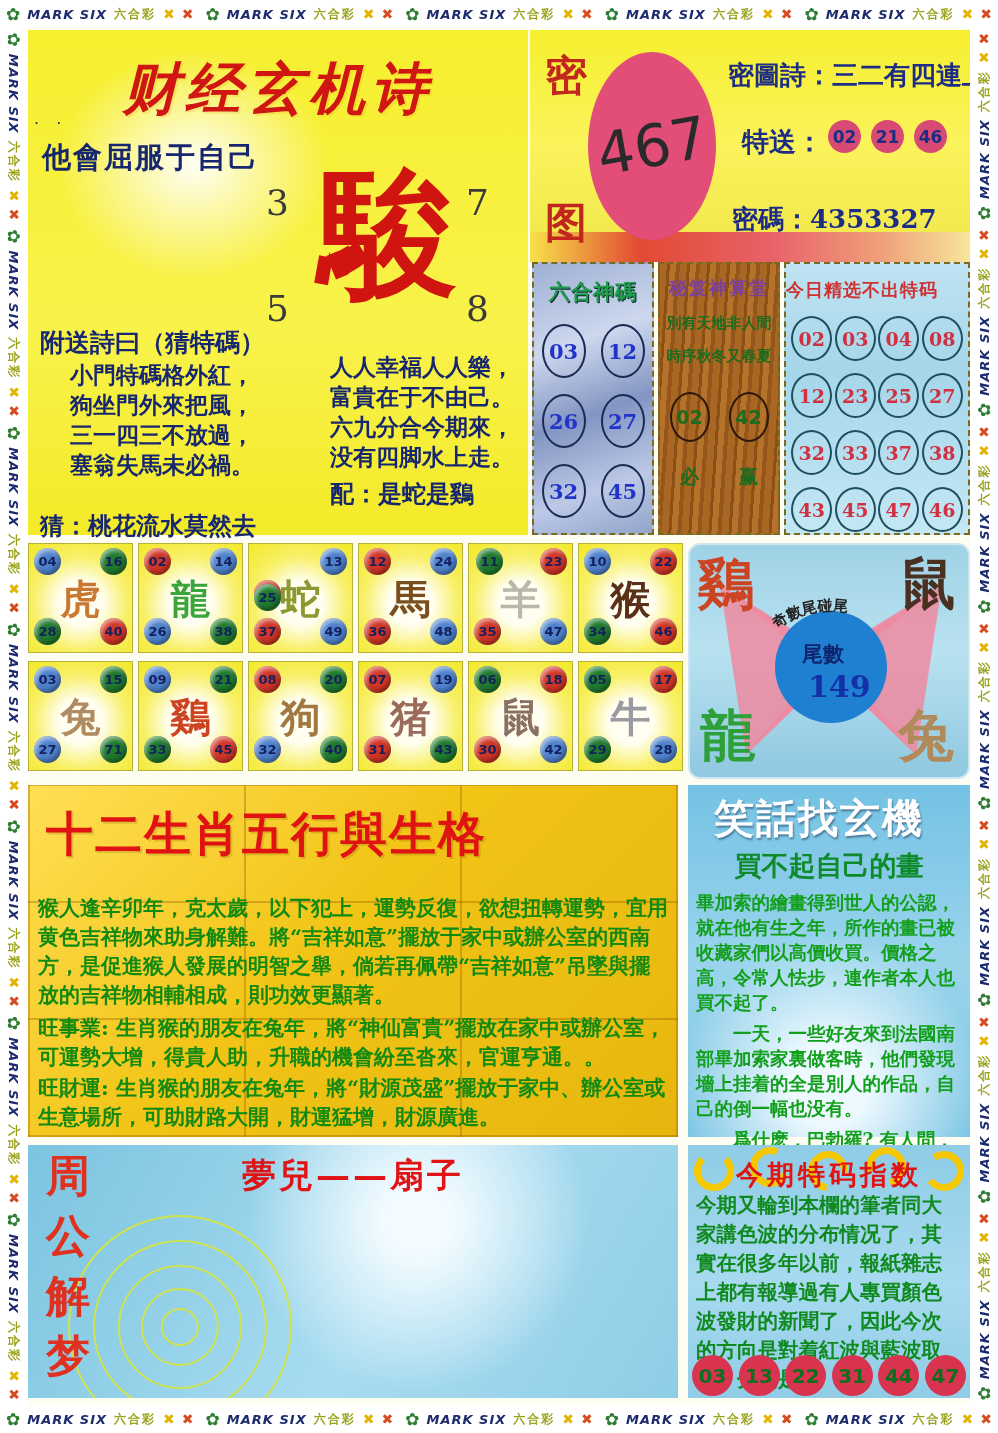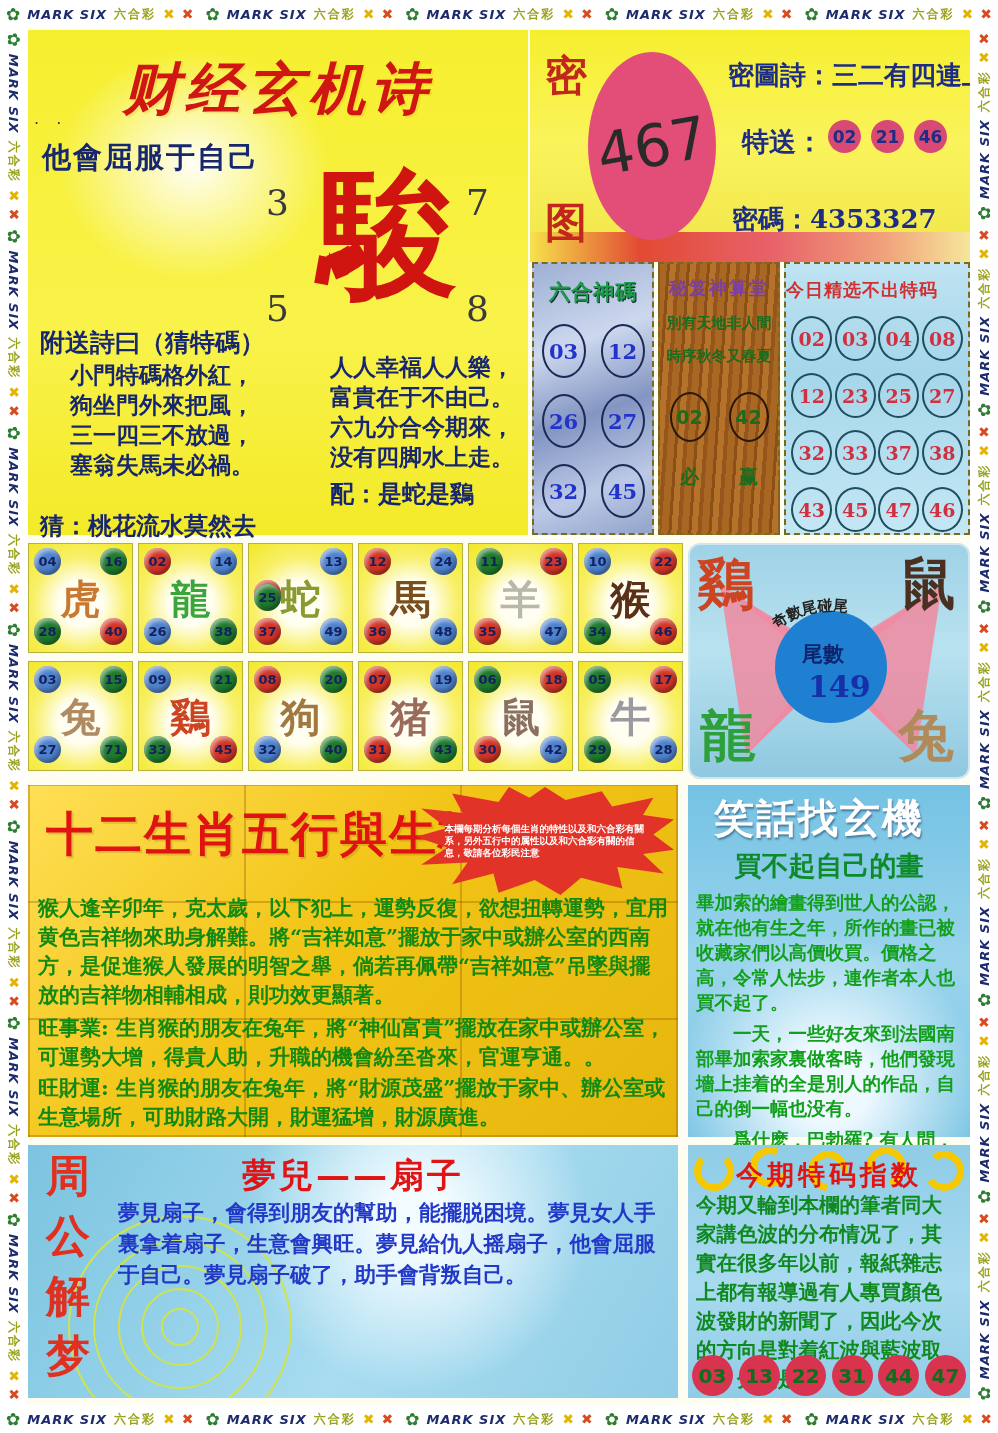--- a/index.html
+++ b/index.html
@@ -540,23 +540,20 @@
         <textPath href="#arcPath" startOffset="12">奇數尾碰尾</textPath>
       </text>
       <text x="112" y="116" font-size="21" font-weight="bold" fill="#10246e" font-family="DejaVu Serif, serif">尾數</text>
       <text x="118" y="152" font-size="30" font-weight="bold" fill="#1530a8" font-family="DejaVu Serif, serif">149</text>
     </svg>
     <div id="tailAnimals"></div>
   <div class="tailAnimal" style="left: 8px; top: 2px; color: rgb(204, 68, 34);">鷄</div><div class="tailAnimal" style="right: 12px; top: 2px; color: rgb(74, 48, 32);">鼠</div><div class="tailAnimal" style="left: 10px; bottom: 2px; color: rgb(46, 160, 58);">龍</div><div class="tailAnimal" style="right: 14px; bottom: 2px; color: rgb(176, 138, 90);">兔</div></div>
 
   <div id="goldPanel">
     <div id="goldTitle">十二生肖五行與生格</div>
-    <div id="burst">
-      <div id="burstText">本欄每期分析每個生肖的特性以及和六合彩有關系，另外五行中的属性以及和六合彩有關的信息，敬請各位彩民注意</div>
-    </div>
     <div class="goldBody" style="top:108px">猴人逢辛卯年，克太歲，以下犯上，運勢反復，欲想扭轉運勢，宜用黄色吉祥物來助身解難。將“吉祥如意”擺放于家中或辦公室的西南方，是促進猴人發展的明智之舉，倘若再佩帶“吉祥如意”吊墜與擺放的吉祥物相輔相成，則功效更顯著。</div>
     <div class="goldBody" style="top:228px">旺事業: 生肖猴的朋友在兔年，將“神仙富貴”擺放在家中或辦公室，可運勢大增，得貴人助，升職的機會紛至沓來，官運亨通。。</div>
     <div class="goldBody" style="top:288px">旺財運: 生肖猴的朋友在兔年，將“財源茂盛”擺放于家中、辦公室或生意場所，可助財路大開，財運猛增，財源廣進。</div>
   </div>
 
   <div id="jokePanel">
     <div id="jokeTitle">笑話找玄機</div>
     <div id="jokeSub">買不起自己的畫</div>
     <div class="jokeP">畢加索的繪畫得到世人的公認，就在他有生之年，所作的畫已被收藏家們以高價收買。價格之高，令常人怯步，連作者本人也買不起了。</div>
     <div class="jokeP indent">一天，一些好友來到法國南部畢加索家裏做客時，他們發現墻上挂着的全是別人的作品，自己的倒一幅也没有。</div>
@@ -567,21 +564,20 @@
     <div class="ring" style="left:40px;top:70px;width:220px;height:220px"></div>
     <div class="ring" style="left:65px;top:95px;width:170px;height:170px"></div>
     <div class="ring" style="left:90px;top:120px;width:120px;height:120px"></div>
     <div class="ring" style="left:113px;top:143px;width:74px;height:74px"></div>
     <div class="ring" style="left:133px;top:163px;width:34px;height:34px"></div>
     <div class="dreamChar" style="top:2px">周</div>
     <div class="dreamChar" style="top:62px">公</div>
     <div class="dreamChar" style="top:122px">解</div>
     <div class="dreamChar" style="top:182px">梦</div>
     <div id="dreamTitle">夢兒——扇子</div>
-    <div id="dreamBody">夢見扇子，會得到朋友的幫助，能擺脱困境。夢見女人手裏拿着扇子，生意會興旺。夢見給仇人摇扇子，他會屈服于自己。夢見扇子破了，助手會背叛自己。</div>
   </div>
 
   <div id="indexPanel">
     <span class="swirl" style="left:6px;top:6px"></span>
     <span class="swirl" style="left:62px;top:2px;transform:rotate(70deg)"></span>
     <span class="swirl" style="left:120px;top:6px;transform:rotate(140deg)"></span>
     <span class="swirl" style="left:178px;top:2px;transform:rotate(210deg)"></span>
     <span class="swirl" style="left:236px;top:6px;transform:rotate(280deg)"></span>
     <div id="indexTitle">今期特码指数</div>
     <div id="indexBody">今期又輪到本欄的筆者同大家講色波的分布情况了，其實在很多年以前，報紙雜志上都有報導過有人專買顏色波發財的新聞了，因此今次的方向是對着紅波與藍波取的，分別是:</div>

